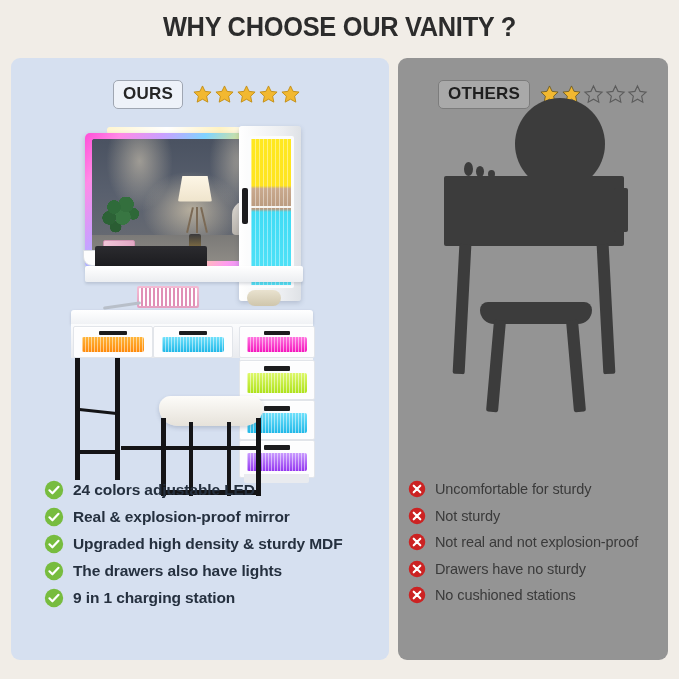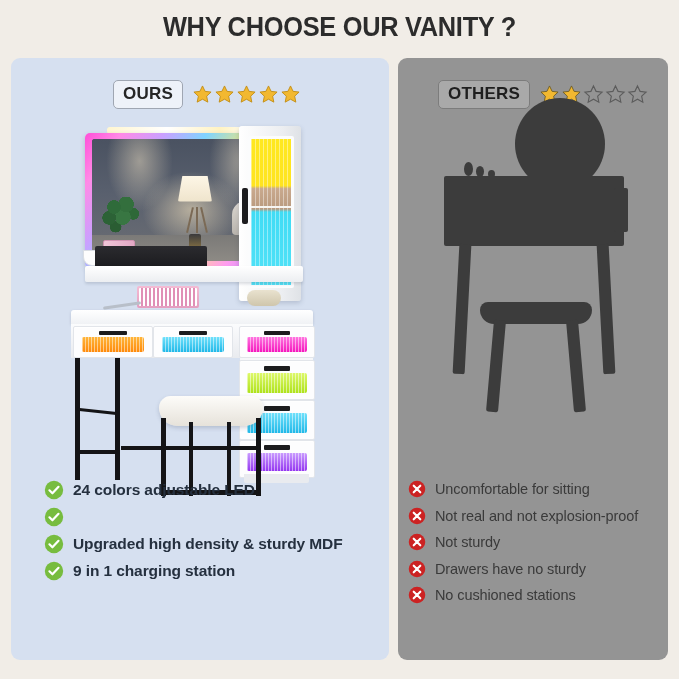--- a/index.html
+++ b/index.html
@@ -363,27 +363,35 @@
           <circle cx="12" cy="12" r="11" fill="#77bc3f"></circle>
           <path d="M6.5 12.4l3.6 3.6 7.3-7.8" fill="none" stroke="#ffffff" stroke-width="2.6" stroke-linecap="round" stroke-linejoin="round"></path>
         </svg>
       <span class="ftext">24 colors adjustable LED</span>
     </div>
     <div class="frow">
       <svg class="ficon" viewBox="0 0 24 24">
           <circle cx="12" cy="12" r="11" fill="#77bc3f"></circle>
           <path d="M6.5 12.4l3.6 3.6 7.3-7.8" fill="none" stroke="#ffffff" stroke-width="2.6" stroke-linecap="round" stroke-linejoin="round"></path>
         </svg>
+      <span class="ftext">Real &amp; explosion-proof mirror</span>
     </div>
     <div class="frow">
       <svg class="ficon" viewBox="0 0 24 24">
           <circle cx="12" cy="12" r="11" fill="#77bc3f"></circle>
           <path d="M6.5 12.4l3.6 3.6 7.3-7.8" fill="none" stroke="#ffffff" stroke-width="2.6" stroke-linecap="round" stroke-linejoin="round"></path>
         </svg>
       <span class="ftext">Upgraded high density &amp; sturdy MDF</span>
+    </div>
+    <div class="frow">
+      <svg class="ficon" viewBox="0 0 24 24">
+          <circle cx="12" cy="12" r="11" fill="#77bc3f"></circle>
+          <path d="M6.5 12.4l3.6 3.6 7.3-7.8" fill="none" stroke="#ffffff" stroke-width="2.6" stroke-linecap="round" stroke-linejoin="round"></path>
+        </svg>
+      <span class="ftext">The drawers also have lights</span>
     </div>
     <div class="frow">
       <svg class="ficon" viewBox="0 0 24 24">
           <circle cx="12" cy="12" r="11" fill="#77bc3f"></circle>
           <path d="M6.5 12.4l3.6 3.6 7.3-7.8" fill="none" stroke="#ffffff" stroke-width="2.6" stroke-linecap="round" stroke-linejoin="round"></path>
         </svg>
       <span class="ftext">9 in 1 charging station</span>
     </div>
   </div>
 </div>
@@ -424,35 +432,35 @@
     <div class="sil" id="sil-stool-l"></div>
     <div class="sil" id="sil-stool-r"></div>
   </div>
 
   <div class="feature-list" id="others-list">
     <div class="frow">
       <svg class="ficon" viewBox="0 0 24 24">
           <circle cx="12" cy="12" r="11" fill="#cc2222"></circle>
           <path d="M7.6 7.6l8.8 8.8M16.4 7.6l-8.8 8.8" stroke="#ffffff" stroke-width="2.8" stroke-linecap="round"></path>
         </svg>
-      <span class="ftext">Uncomfortable for sitting</span>
+      <span class="ftext">Uncomfortable for sturdy</span>
     </div>
     <div class="frow">
       <svg class="ficon" viewBox="0 0 24 24">
           <circle cx="12" cy="12" r="11" fill="#cc2222"></circle>
           <path d="M7.6 7.6l8.8 8.8M16.4 7.6l-8.8 8.8" stroke="#ffffff" stroke-width="2.8" stroke-linecap="round"></path>
         </svg>
-      <span class="ftext">Not real and not explosion-proof</span>
+      <span class="ftext">Not sturdy</span>
     </div>
     <div class="frow">
       <svg class="ficon" viewBox="0 0 24 24">
           <circle cx="12" cy="12" r="11" fill="#cc2222"></circle>
           <path d="M7.6 7.6l8.8 8.8M16.4 7.6l-8.8 8.8" stroke="#ffffff" stroke-width="2.8" stroke-linecap="round"></path>
         </svg>
-      <span class="ftext">Not sturdy</span>
+      <span class="ftext">Not real and not explosion-proof</span>
     </div>
     <div class="frow">
       <svg class="ficon" viewBox="0 0 24 24">
           <circle cx="12" cy="12" r="11" fill="#cc2222"></circle>
           <path d="M7.6 7.6l8.8 8.8M16.4 7.6l-8.8 8.8" stroke="#ffffff" stroke-width="2.8" stroke-linecap="round"></path>
         </svg>
       <span class="ftext">Drawers have no sturdy</span>
     </div>
     <div class="frow">
       <svg class="ficon" viewBox="0 0 24 24">

